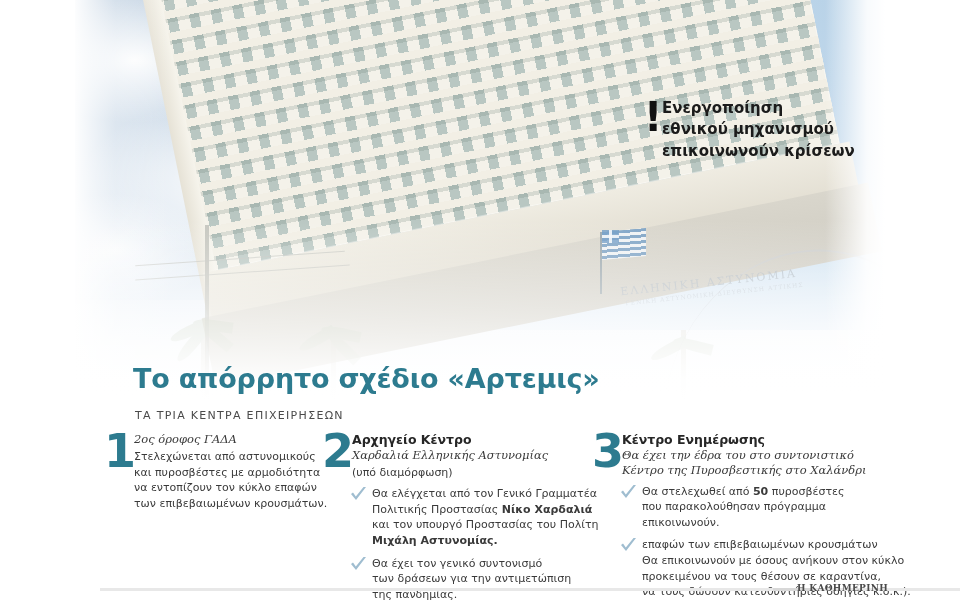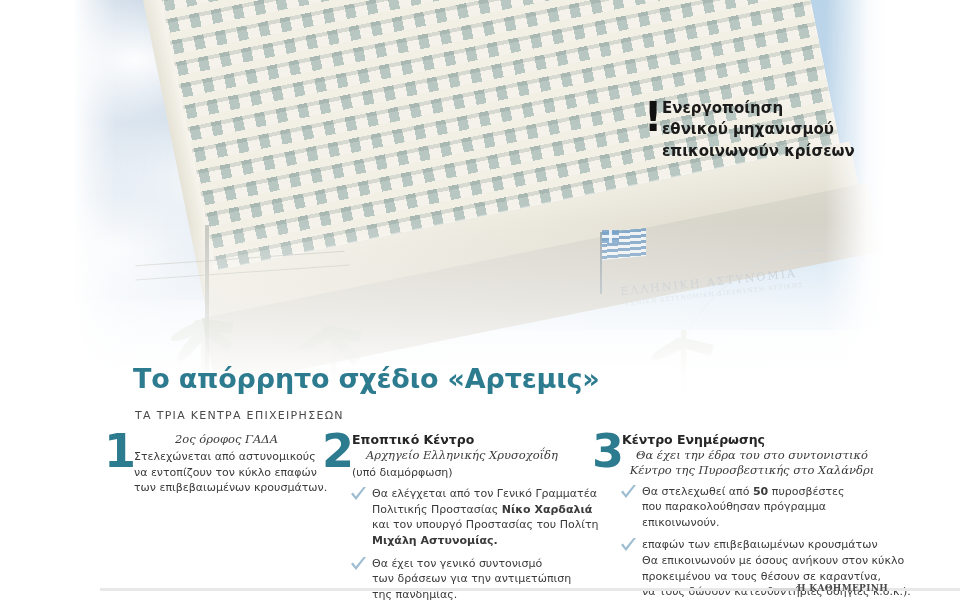--- a/index.html
+++ b/index.html
@@ -168,21 +168,21 @@
     font-size:12.5px;font-weight:bold;color:#262626;line-height:1.25;
   }
   .c-sub{
     font-family:"DejaVu Serif","Liberation Serif",serif;
     font-size:11.5px;font-style:italic;color:#3a3a3a;line-height:1.3;
   }
   .c-plain{
     font-size:11px;color:#3a3a3a;line-height:1.42;margin-top:2px;
   }
   .c-plain .l{display:block;white-space:nowrap;}
-  .c-sub .l{display:block;white-space:nowrap;text-align:center;}
+  .c-sub .l{display:block;white-space:nowrap;}
 
   .bullets{margin-top:6px;}
   .bullet{position:relative;padding-left:20px;margin-bottom:7px;}
   .bullet .check{
     position:absolute;left:-2px;top:1px;width:17px;height:15px;
   }
   .bullet .txt{font-size:11px;color:#3a3a3a;line-height:1.42;}
   .bullet .txt .l{display:block;white-space:nowrap;}
 
   
@@ -267,32 +267,33 @@
   <div class="kicker">ΤΑ ΤΡΙΑ ΚΕΝΤΡΑ ΕΠΙΧΕΙΡΗΣΕΩΝ</div>
 
   <div class="col col1">
     <div class="num">1</div>
     <div class="col-body">
       <div class="c-sub">
         <span class="l">2ος όροφος ΓΑΔΑ</span>
       </div>
       <div class="c-plain">
         <span class="l">Στελεχώνεται από αστυνομικούς</span>
+        <span class="l">και πυροσβέστες με αρμοδιότητα</span>
         <span class="l">να εντοπίζουν τον κύκλο επαφών</span>
         <span class="l">των επιβεβαιωμένων κρουσμάτων.</span>
       </div>
     </div>
   </div>
 
   <div class="col col2">
     <div class="num">2</div>
     <div class="col-body">
-      <div class="c-title">Εποπτικό Κέντρο</div>
+      <div class="c-title">Αρχηγείο Κέντρο</div>
       <div class="c-sub">
-        <span class="l">Αρχηγείο Ελληνικής Χρυσοχοΐδη</span>
+        <span class="l">Χαρδαλιά Ελληνικής Αστυνομίας</span>
       </div>
       <div class="c-plain">
         <span class="l">(υπό διαμόρφωση)</span>
       </div>
       <div class="bullets">
         <div class="bullet">
           <svg class="check" viewBox="0 0 17 15">
             <path d="M1 7 L6 13 L16 0 L13.5 0 L5.8 9.6 L3 5.6 Z" fill="#9fbdd0"></path>
           </svg>
           <div class="txt">

